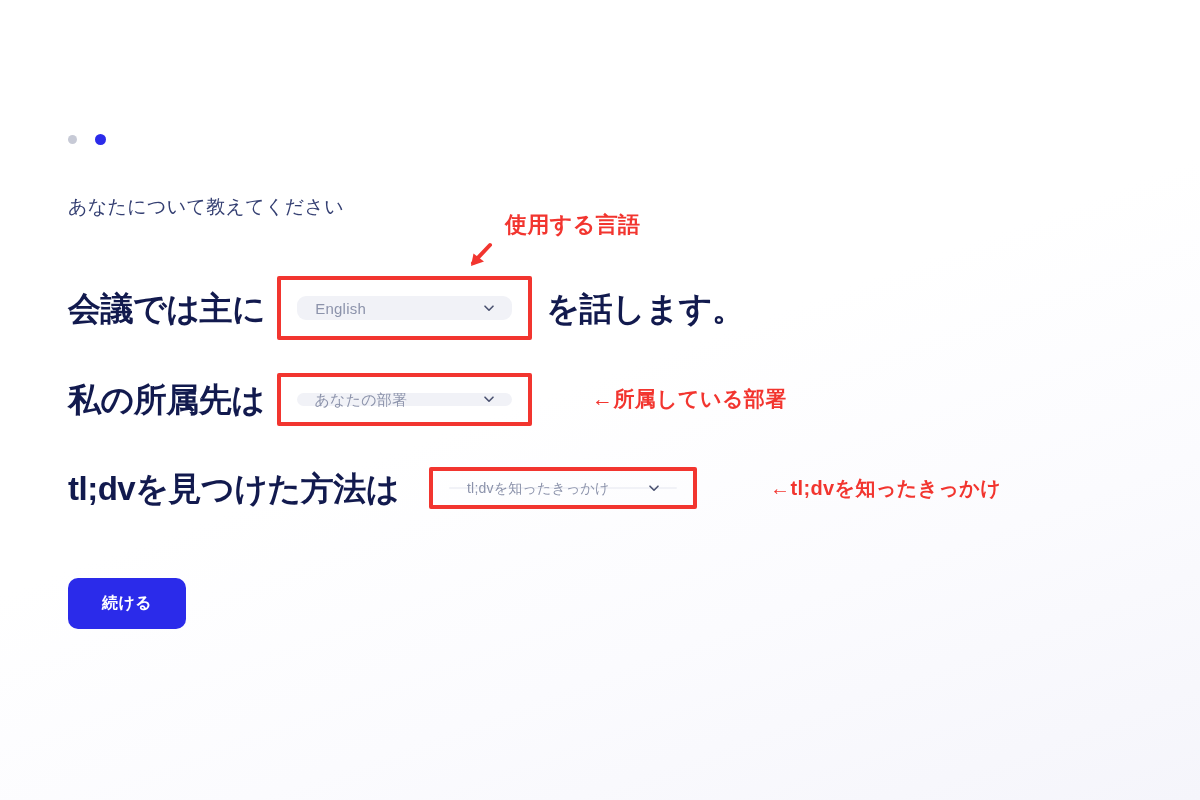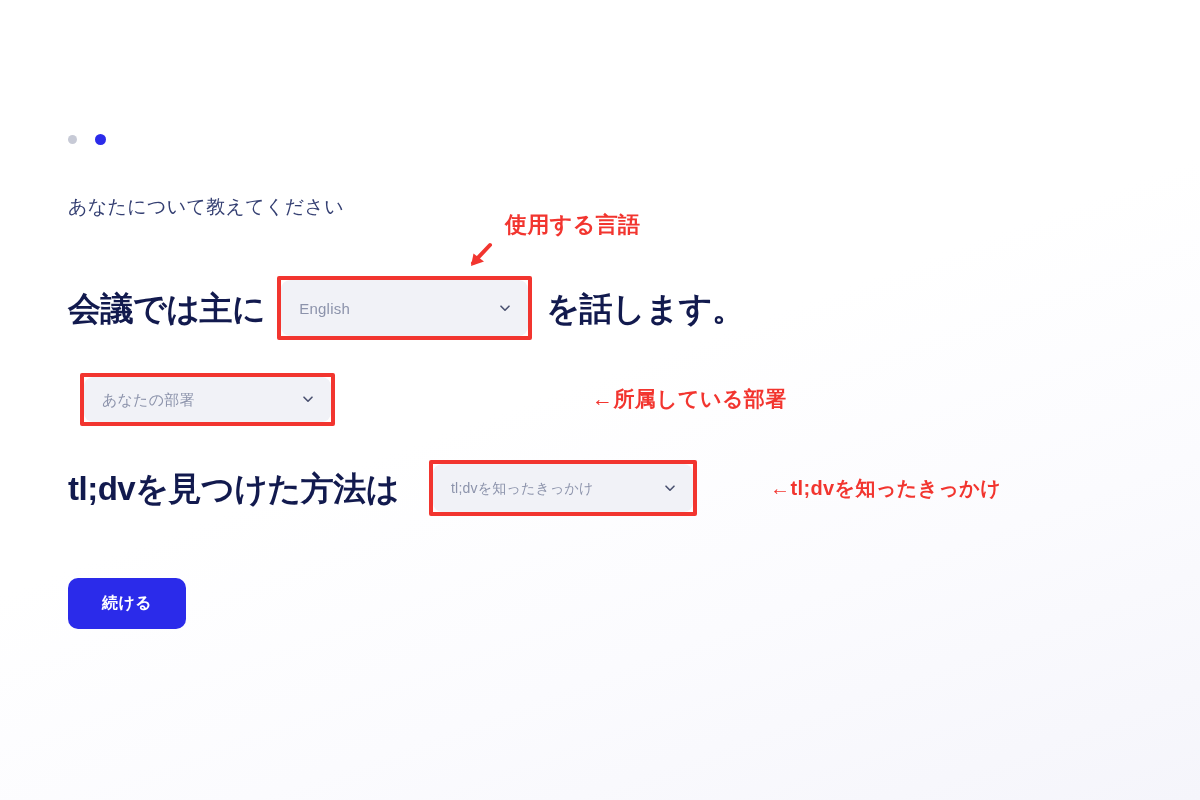--- a/index.html
+++ b/index.html
@@ -92,28 +92,28 @@
     line-height: 1;
   }
   .q-text.tail {
     margin-left: 14px;
   }
 
   
   .hl {
     border: 4px solid #f2352f;
     border-radius: 2px;
-    padding: 0;
+    padding: 16px;
     margin-left: 12px;
     display: inline-flex;
     box-sizing: border-box;
   }
   .hl-w1 { width: 255px; height: 64px; }
   .hl-w2 { width: 255px; height: 53px; }
-  .hl-w3 { width: 268px; height: 56px; margin-left: 30px; }
+  .hl-w3 { width: 268px; height: 42px; margin-left: 30px; }
 
   
   .select {
     flex: 1 1 auto;
     background: #f1f2f7;
     border-radius: 9px;
     display: flex;
     align-items: center;
     justify-content: space-between;
     padding: 0 16px 0 18px;
@@ -213,20 +213,21 @@
             <svg viewBox="0 0 14 14" width="14" height="14" aria-hidden="true">
               <path d="M3 5.2 L7 9.2 L11 5.2" fill="none" stroke="#4a5170" stroke-width="1.6" stroke-linecap="round" stroke-linejoin="round"></path>
             </svg>
           </span>
         </span>
       </span>
       <span class="q-text tail">を話します。</span>
     </div>
 
     <div class="row row-2">
+      <span class="q-text">私の所属先は</span>
       <span class="hl hl-w2">
         <span class="select">
           <span class="ph">あなたの部署</span>
           <span class="chev">
             <svg viewBox="0 0 14 14" width="14" height="14" aria-hidden="true">
               <path d="M3 5.2 L7 9.2 L11 5.2" fill="none" stroke="#4a5170" stroke-width="1.6" stroke-linecap="round" stroke-linejoin="round"></path>
             </svg>
           </span>
         </span>
       </span>

